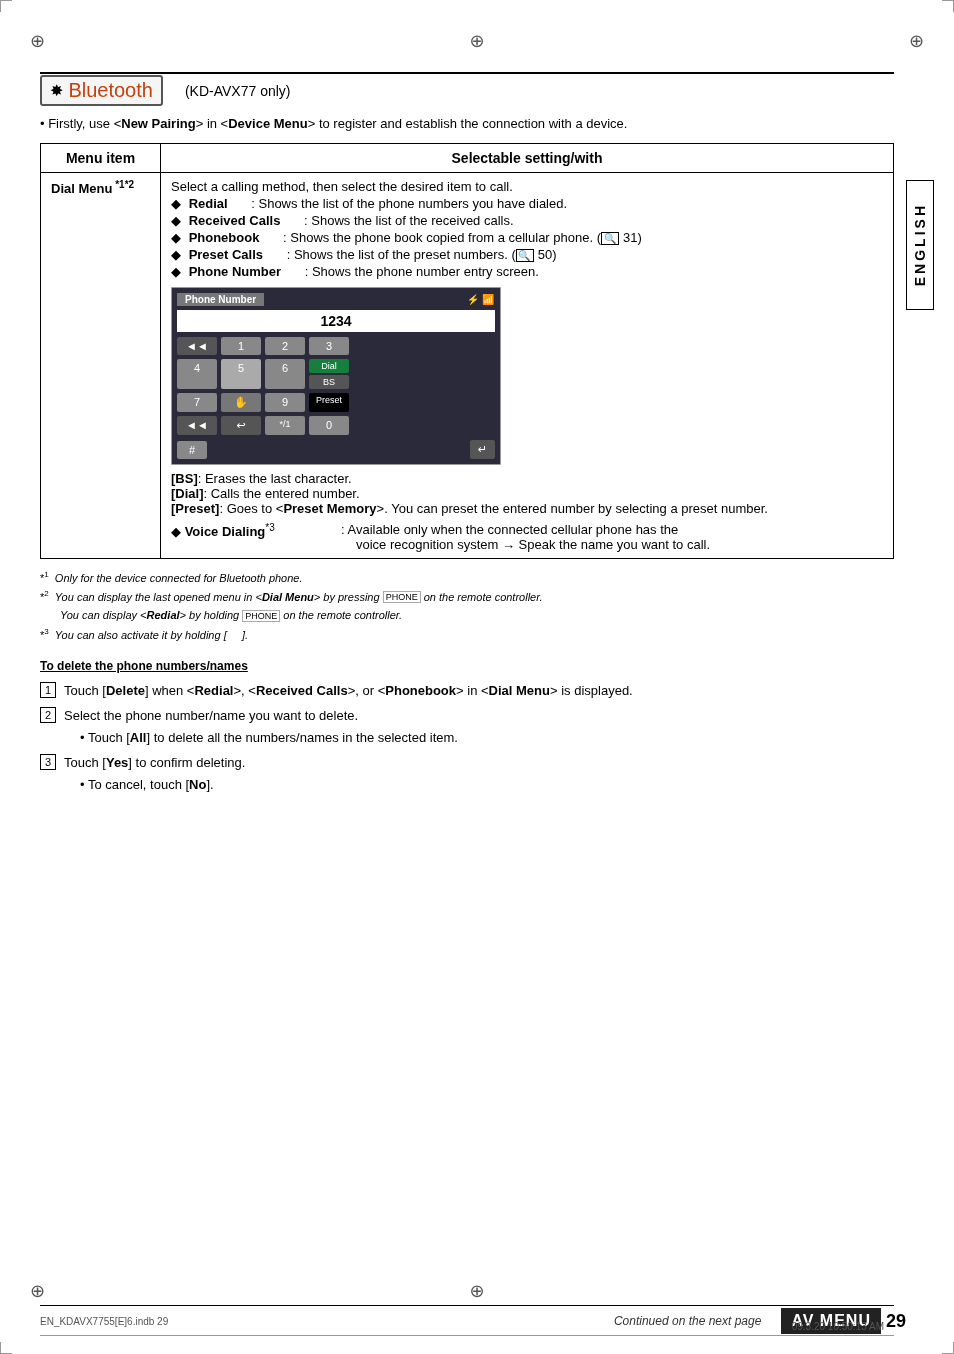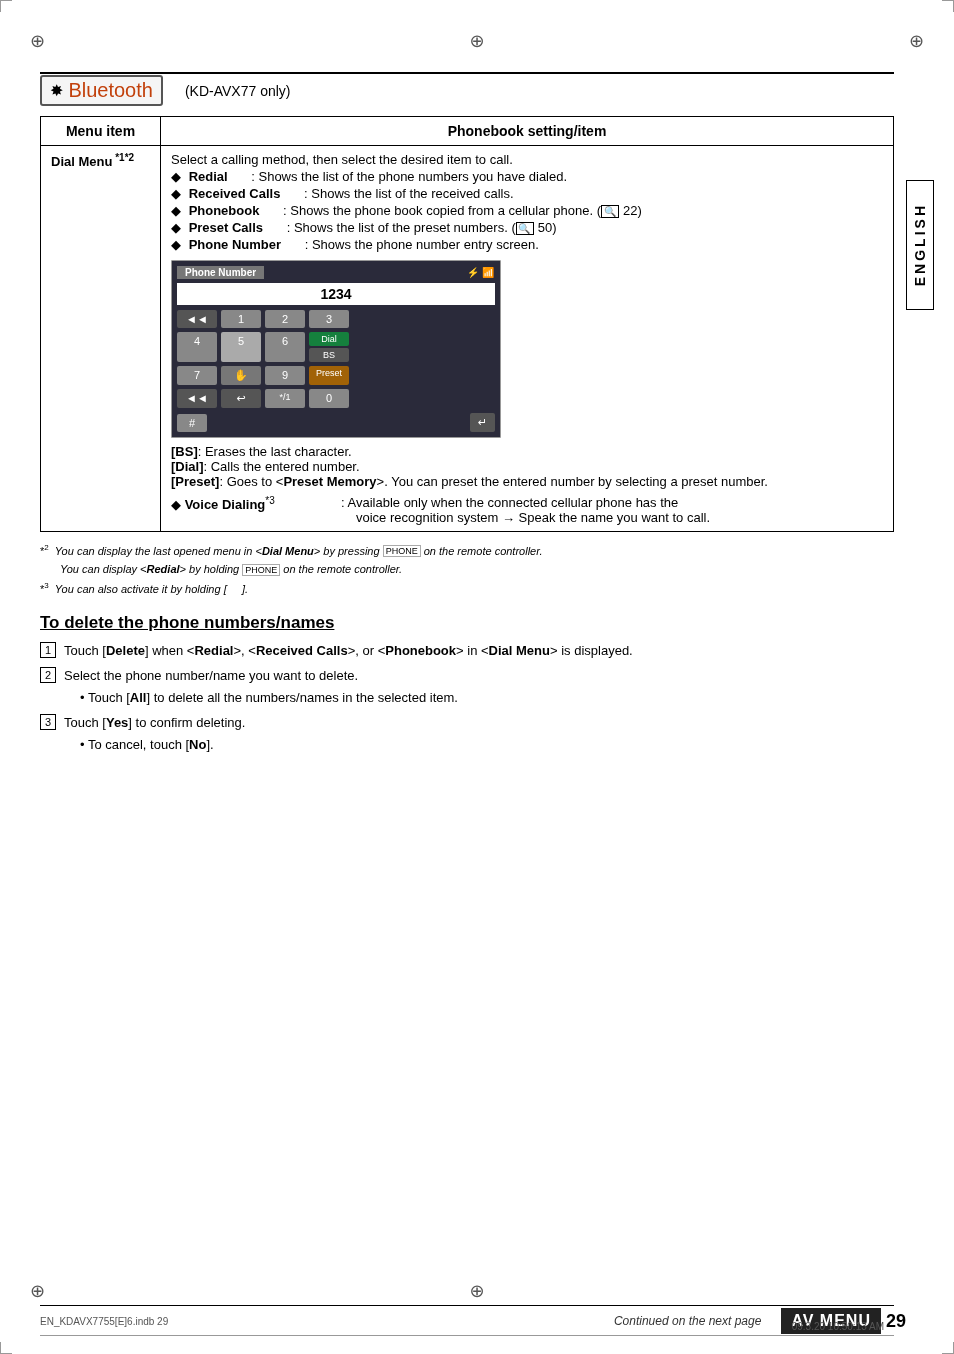--- a/index.html
+++ b/index.html
@@ -180,21 +180,21 @@
     }
     .footnote-line {
       margin-bottom: 2px;
     }
 
     
     .delete-section {
       margin-top: 16px;
     }
     .delete-title {
-      font-size: 17px;
+      font-size: 12px;
       font-weight: bold;
       text-decoration: underline;
       margin-bottom: 8px;
     }
     .delete-step {
       display: flex;
       align-items: flex-start;
       margin-bottom: 6px;
       font-size: 13px;
     }
@@ -285,26 +285,29 @@
 <div class="main-content">
 
   <div class="bluetooth-header">
     <div class="bt-icon-box">
       <span class="bt-icon">✸</span>
       <span class="bt-title">Bluetooth</span>
     </div>
     <span class="bt-subtitle">(KD-AVX77 only)</span>
   </div>
 
+  <div class="first-note">
+    • Firstly, use &lt;<span class="bold">New Pairing</span>&gt; in &lt;<span class="bold">Device Menu</span>&gt; to register and establish the connection with a device.
+  </div>
 
   <table class="main-table">
     <thead>
       <tr>
         <th>Menu item</th>
-        <th>Phonebook setting/item</th>
+        <th>Selectable setting/with</th>
       </tr>
     </thead>
     <tbody>
       <tr>
         <td class="menu-item-cell">
           <span>Dial Menu</span><span class="sup-small"> *1*2</span>
         </td>
         <td>
           <div>Select a calling method, then select the desired item to call.</div>
 
@@ -314,21 +317,21 @@
             <span style="margin-left:20px;">:  Shows the list of the phone numbers you have dialed.</span>
           </div>
           <div class="bullet-item">
             <span class="bullet">◆</span>
             <span class="bold">Received Calls</span>
             <span style="margin-left:20px;">:  Shows the list of the received calls.</span>
           </div>
           <div class="bullet-item">
             <span class="bullet">◆</span>
             <span class="bold">Phonebook</span>
-            <span style="margin-left:20px;">:  Shows the phone book copied from a cellular phone. (</span><span style="font-size:10px;border:1px solid #000;padding:0 2px;">🔍</span><span> 22)</span>
+            <span style="margin-left:20px;">:  Shows the phone book copied from a cellular phone. (</span><span style="font-size:10px;border:1px solid #000;padding:0 2px;">🔍</span><span> 31)</span>
           </div>
           <div class="bullet-item">
             <span class="bullet">◆</span>
             <span class="bold">Preset Calls</span>
             <span style="margin-left:20px;">:  Shows the list of the preset numbers. (</span><span style="font-size:10px;border:1px solid #000;padding:0 2px;">🔍</span><span> 50)</span>
           </div>
           <div class="bullet-item">
             <span class="bullet">◆</span>
             <span class="bold">Phone Number</span>
             <span style="margin-left:20px;">:  Shows the phone number entry screen.</span>
@@ -354,21 +357,21 @@
                 <div style="background:#aaa;color:#fff;text-align:center;padding:3px;font-size:11px;border-radius:2px;">5</div>
                 <div style="background:#888;color:#fff;text-align:center;padding:3px;font-size:11px;border-radius:2px;">6</div>
                 <div style="display:flex;flex-direction:column;gap:2px;">
                   <div style="background:#15803d;color:#fff;text-align:center;padding:2px;font-size:9px;border-radius:2px;">Dial</div>
                   <div style="background:#555;color:#fff;text-align:center;padding:2px;font-size:9px;border-radius:2px;">BS</div>
                 </div>
 
                 <div style="background:#888;color:#fff;text-align:center;padding:3px;font-size:11px;border-radius:2px;">7</div>
                 <div style="background:#777;color:#aaa;text-align:center;padding:3px;font-size:11px;border-radius:2px;">✋</div>
                 <div style="background:#888;color:#fff;text-align:center;padding:3px;font-size:11px;border-radius:2px;">9</div>
-                <div style="background:#a16207;color:#fff;text-align:center;padding:2px;font-size:9px;border-radius:2px;">Preset</div>
+                <div style="background:#000000;color:#fff;text-align:center;padding:2px;font-size:9px;border-radius:2px;">Preset</div>
 
                 <div style="background:#555;color:#fff;text-align:center;padding:3px;font-size:11px;border-radius:2px;">◄◄</div>
                 <div style="background:#555;color:#fff;text-align:center;padding:3px;font-size:11px;border-radius:2px;">↩</div>
                 <div style="background:#888;color:#fff;text-align:center;padding:3px;font-size:9px;border-radius:2px;">*/1</div>
                 <div style="background:#888;color:#fff;text-align:center;padding:3px;font-size:11px;border-radius:2px;">0</div>
               </div>
 
               <div style="display:flex;justify-content:space-between;align-items:center;margin-top:2px;">
                 <div style="background:#888;color:#fff;padding:3px 12px;font-size:11px;border-radius:2px;">#</div>
                 <div style="background:#555;color:#fff;padding:3px 8px;font-size:11px;border-radius:2px;">↵</div>
@@ -392,20 +395,23 @@
               <div style="margin-left:15px;">voice recognition system → Speak the name you want to call.</div>
             </div>
           </div>
         </td>
       </tr>
     </tbody>
   </table>
 
   <div class="footnotes">
     <div class="footnote-line">
+      *<sup style="font-size:8px;">1</sup>&nbsp; <span class="italic">Only for the device connected for Bluetooth phone.</span>
+    </div>
+    <div class="footnote-line">
       *<sup style="font-size:8px;">2</sup>&nbsp; <span class="italic">You can display the last opened menu in &lt;<span style="font-style:italic;font-weight:bold;">Dial Menu</span>&gt; by pressing <span style="font-size:9px;border:1px solid #aaa;padding:0 2px;font-style:normal;vertical-align:middle;">PHONE</span> on the remote controller.</span>
     </div>
     <div class="footnote-line" style="margin-left:20px;">
       <span class="italic">You can display &lt;<span style="font-style:italic;font-weight:bold;">Redial</span>&gt; by holding <span style="font-size:9px;border:1px solid #aaa;padding:0 2px;font-style:normal;vertical-align:middle;">PHONE</span> on the remote controller.</span>
     </div>
     <div class="footnote-line">
       *<sup style="font-size:8px;">3</sup>&nbsp; <span class="italic">You can also activate it by holding [&nbsp;&nbsp;&nbsp;&nbsp;&nbsp;].</span>
     </div>
   </div>
 

